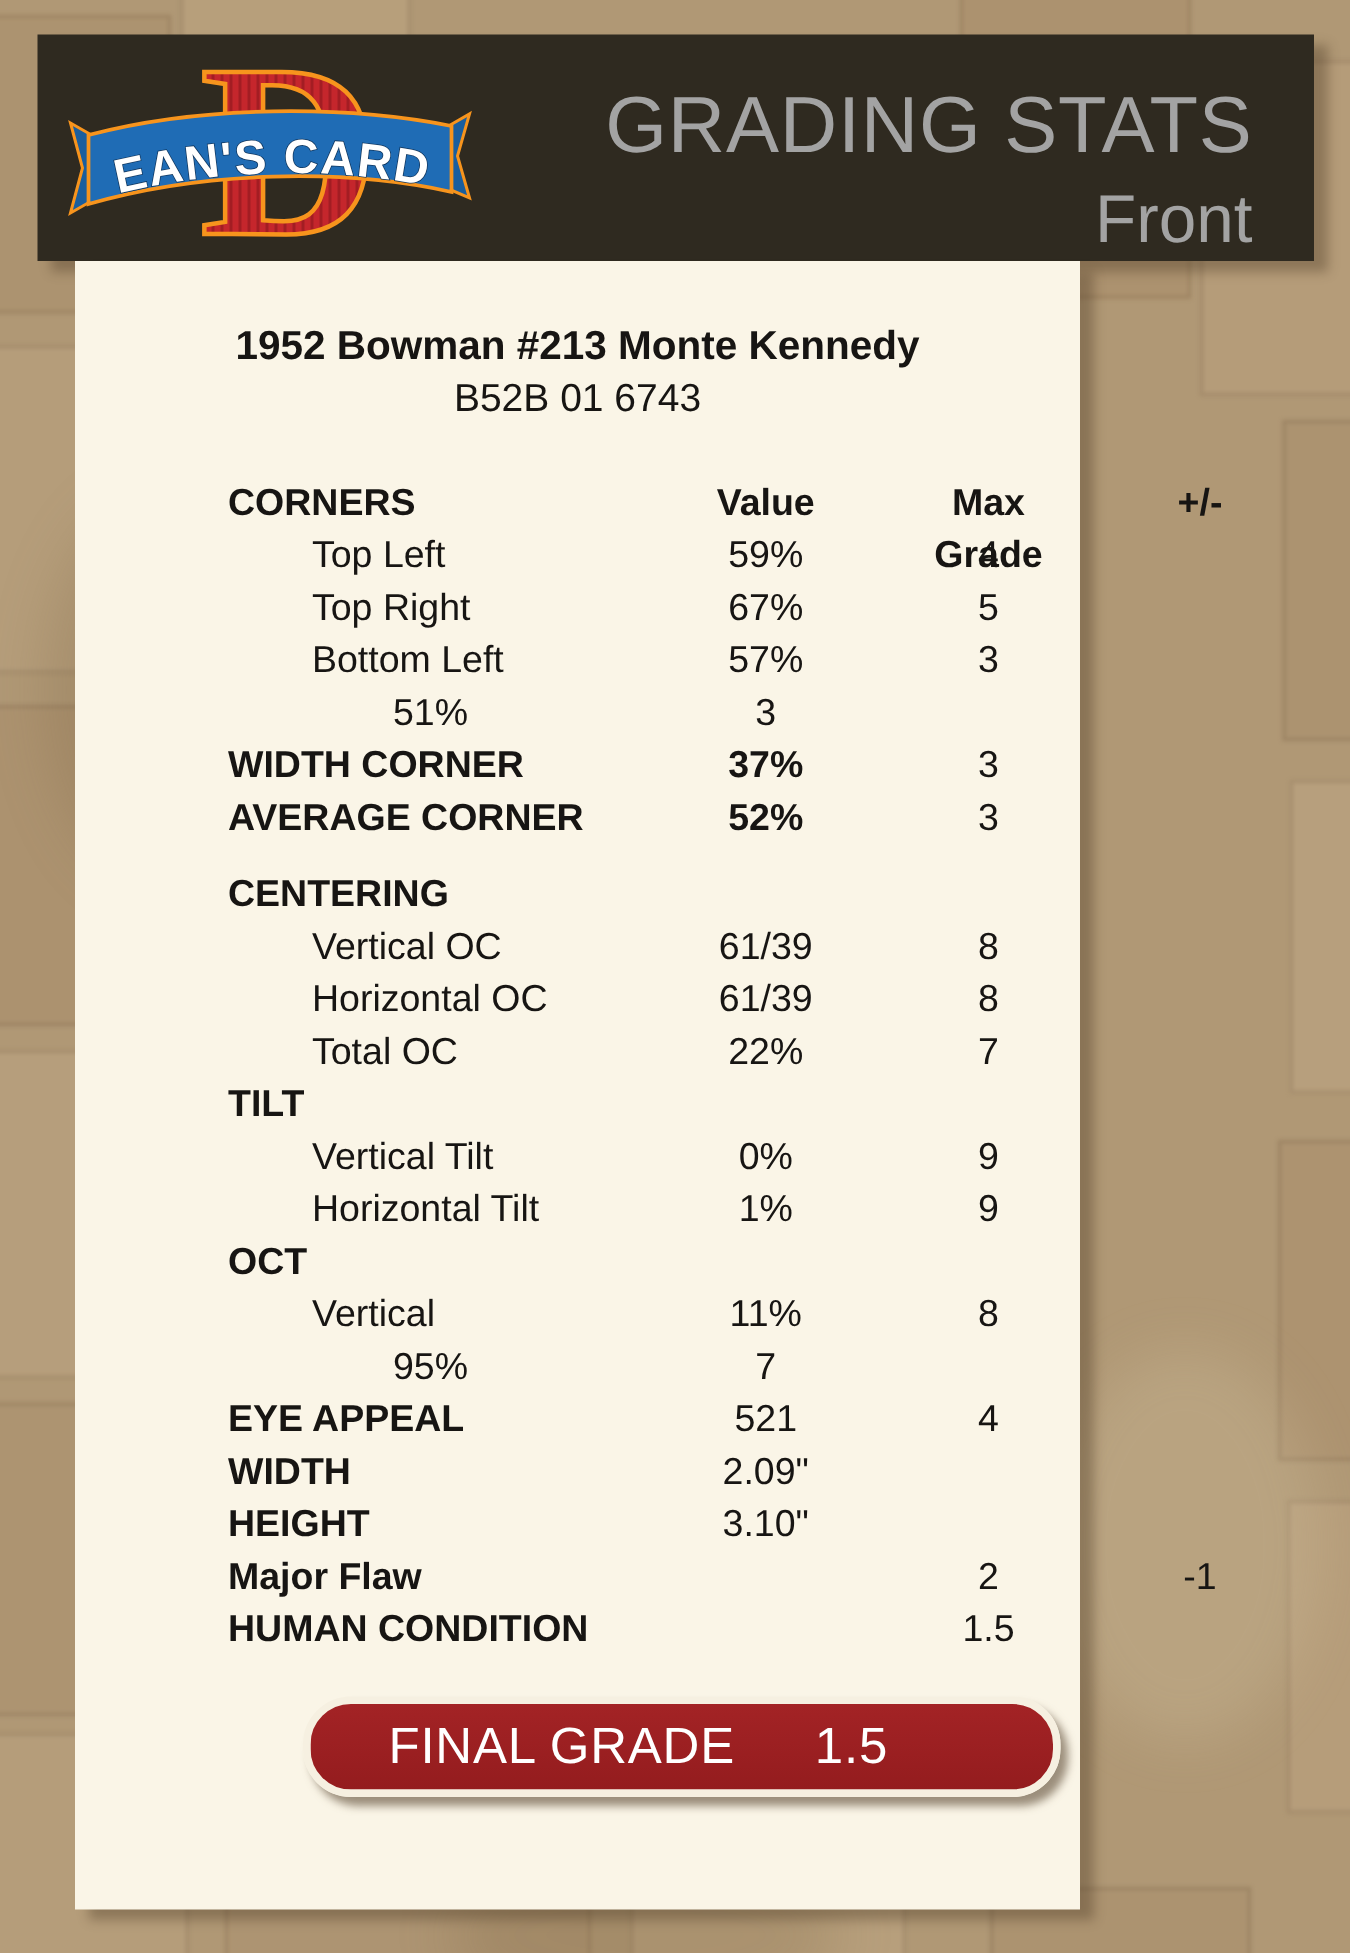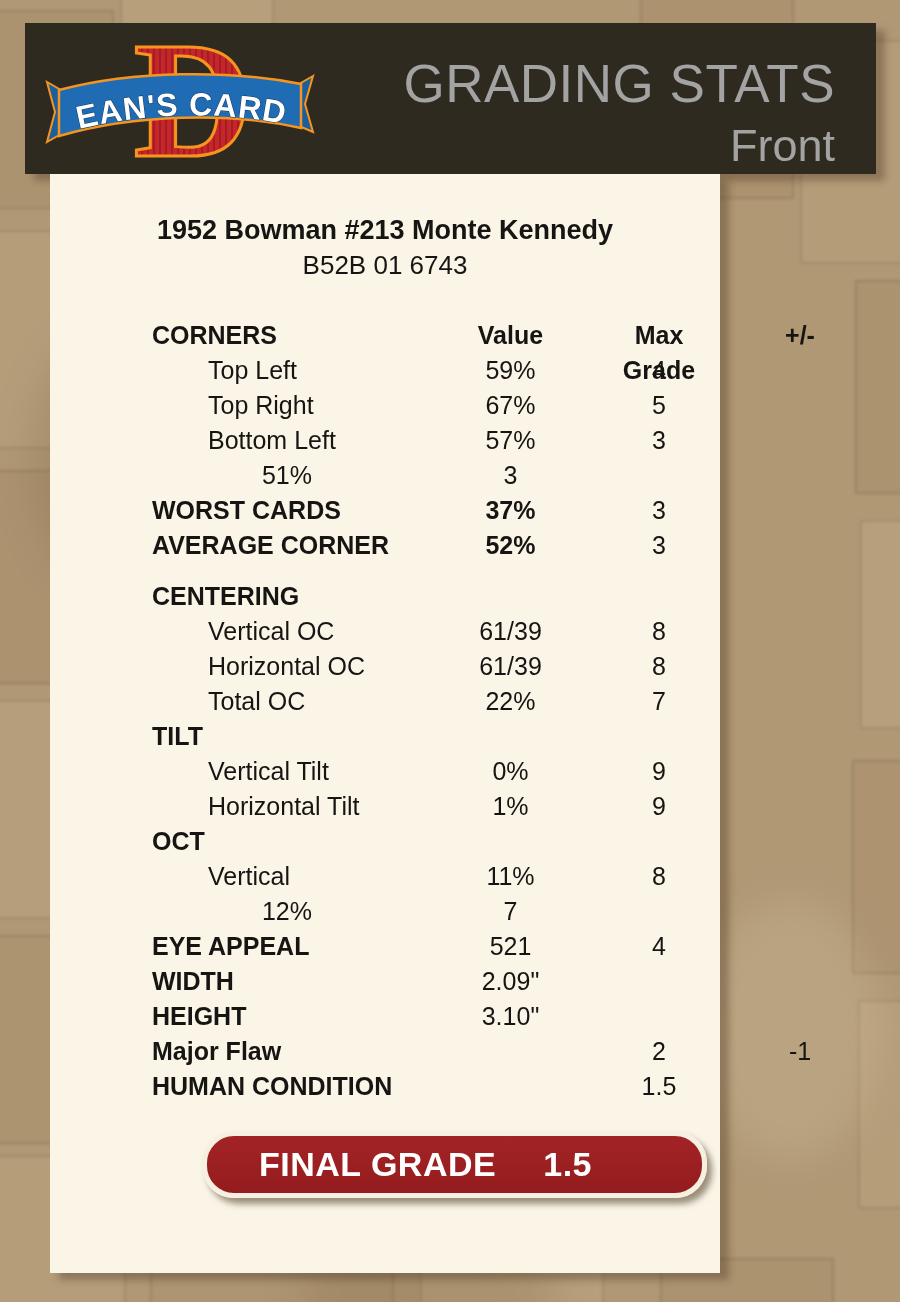--- a/index.html
+++ b/index.html
@@ -59,21 +59,21 @@
 
   
   .final-grade{
     position:absolute;left:152px;top:957px;width:505px;height:67px;
     box-sizing:border-box;
     background:linear-gradient(#a32325,#941c1e);
     border:5px solid #f6f0e1;border-radius:32px;
     box-shadow:5px 6px 6px rgba(92,74,52,.6);
     display:flex;align-items:center;justify-content:space-between;
     padding:0 110px 0 52px;
-    color:#fff;font-size:34px;font-weight:bold;letter-spacing:.5px;
+    color:#fff;font-size:34px;font-weight:normal;letter-spacing:.5px;
   }
 </style>
 </head>
 <body>
 
 <div id="bg">
   <div class="bgcard" style="left:-20px;top:10px;width:130px;height:195px;background:rgba(170,143,108,.55);"></div>
   <div class="bgcard" style="left:120px;top:-30px;width:150px;height:210px;background:rgba(190,165,130,.5);"></div>
   <div class="bgcard" style="left:640px;top:-10px;width:150px;height:205px;background:rgba(168,140,105,.45);"></div>
   <div class="bgcard" style="left:800px;top:40px;width:140px;height:220px;background:rgba(185,160,126,.5);"></div>
@@ -156,21 +156,21 @@
     <div class="cp"></div>
   </div>
 
   <div class="trow">
     <div class="cv">51%</div>
     <div class="cm">3</div>
     <div class="cp"></div>
   </div>
 
   <div class="trow">
-    <div class="cl b">WORST CARDS</div>
+    <div class="cl b">WIDTH CORNER</div>
     <div class="cv b">37%</div>
     <div class="cm">3</div>
     <div class="cp"></div>
   </div>
 
   <div class="trow">
     <div class="cl b">AVERAGE CORNER</div>
     <div class="cv b">52%</div>
     <div class="cm">3</div>
     <div class="cp"></div>
@@ -233,21 +233,21 @@
   </div>
 
   <div class="trow">
     <div class="cl indent">Vertical</div>
     <div class="cv">11%</div>
     <div class="cm">8</div>
     <div class="cp"></div>
   </div>
 
   <div class="trow">
-    <div class="cv">12%</div>
+    <div class="cv">95%</div>
     <div class="cm">7</div>
     <div class="cp"></div>
   </div>
 
   <div class="trow">
     <div class="cl b">EYE APPEAL</div>
     <div class="cv">521</div>
     <div class="cm">4</div>
     <div class="cp"></div>
   </div>

